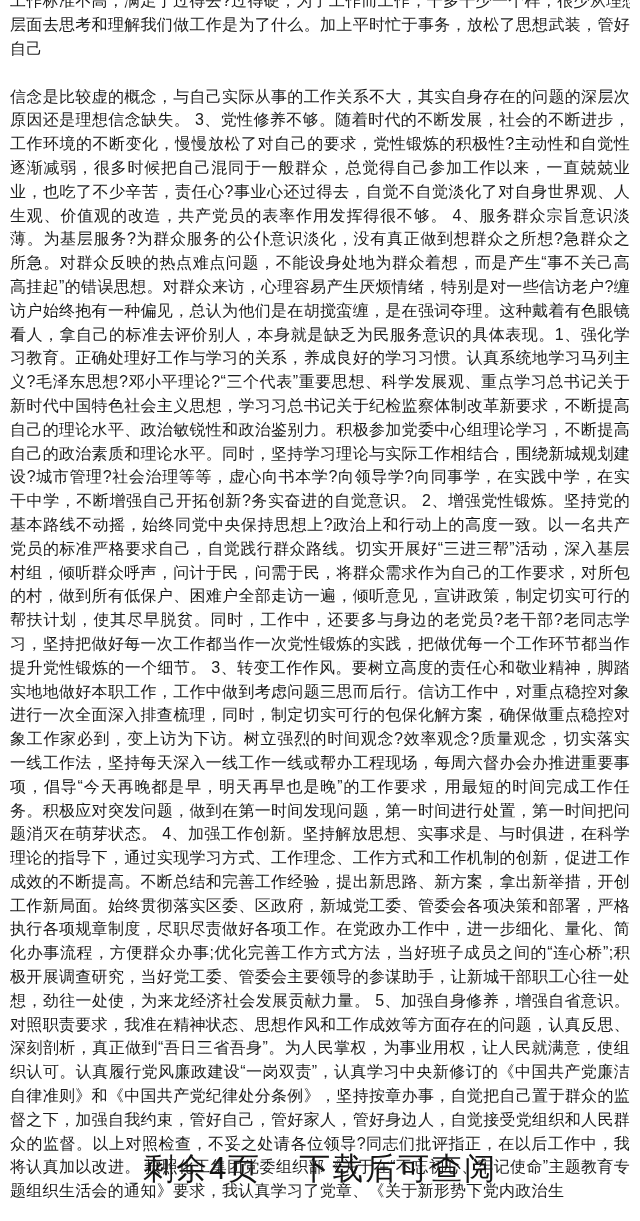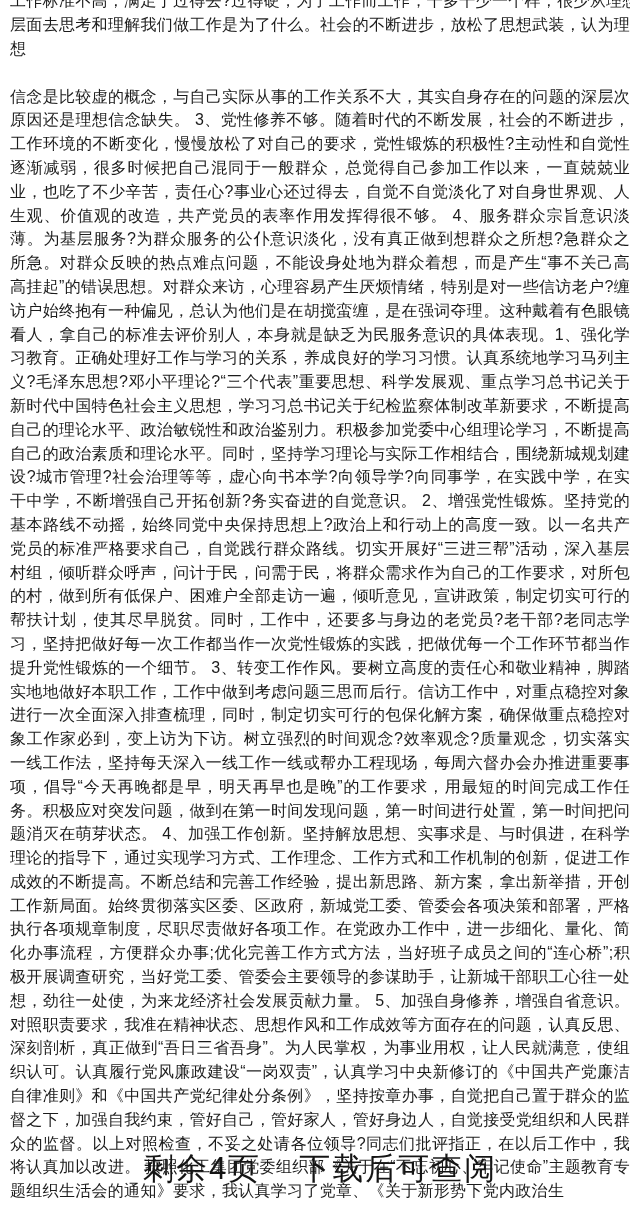--- a/index.html
+++ b/index.html
@@ -50,21 +50,21 @@
 </head>
 <body>
 
 <div class="page">
   <div class="doc-text">
 
     <div class="top-clip">
       <span class="clip-inner">工作标准不高，满足于过得去?过得硬，为了工作而工作，干多干少一个样，很少从理想信念</span>
     </div>
 
-    <p>层面去思考和理解我们做工作是为了什么。社会的不断进步，放松了思想武装，认为理想</p>
+    <p>层面去思考和理解我们做工作是为了什么。加上平时忙于事务，放松了思想武装，管好自己</p>
 
     <div class="para-gap"></div>
 
     <p>信念是比较虚的概念，与自己实际从事的工作关系不大，其实自身存在的问题的深层次原因还是理想信念缺失。 3、党性修养不够。随着时代的不断发展，社会的不断进步，工作环境的不断变化，慢慢放松了对自己的要求，党性锻炼的积极性?主动性和自觉性逐渐减弱，很多时候把自己混同于一般群众，总觉得自己参加工作以来，一直兢兢业业，也吃了不少辛苦，责任心?事业心还过得去，自觉不自觉淡化了对自身世界观、人生观、价值观的改造，共产党员的表率作用发挥得很不够。 4、服务群众宗旨意识淡薄。为基层服务?为群众服务的公仆意识淡化，没有真正做到想群众之所想?急群众之所急。对群众反映的热点难点问题，不能设身处地为群众着想，而是产生“事不关己高高挂起”的错误思想。对群众来访，心理容易产生厌烦情绪，特别是对一些信访老户?缠访户始终抱有一种偏见，总认为他们是在胡搅蛮缠，是在强词夺理。这种戴着有色眼镜看人，拿自己的标准去评价别人，本身就是缺乏为民服务意识的具体表现。1、强化学习教育。正确处理好工作与学习的关系，养成良好的学习习惯。认真系统地学习马列主义?毛泽东思想?邓小平理论?“三个代表”重要思想、科学发展观、重点学习总书记关于新时代中国特色社会主义思想，学习习总书记关于纪检监察体制改革新要求，不断提高自己的理论水平、政治敏锐性和政治鉴别力。积极参加党委中心组理论学习，不断提高自己的政治素质和理论水平。同时，坚持学习理论与实际工作相结合，围绕新城规划建设?城市管理?社会治理等等，虚心向书本学?向领导学?向同事学，在实践中学，在实干中学，不断增强自己开拓创新?务实奋进的自觉意识。 2、增强党性锻炼。坚持党的基本路线不动摇，始终同党中央保持思想上?政治上和行动上的高度一致。以一名共产党员的标准严格要求自己，自觉践行群众路线。切实开展好“三进三帮”活动，深入基层村组，倾听群众呼声，问计于民，问需于民，将群众需求作为自己的工作要求，对所包的村，做到所有低保户、困难户全部走访一遍，倾听意见，宣讲政策，制定切实可行的帮扶计划，使其尽早脱贫。同时，工作中，还要多与身边的老党员?老干部?老同志学习，坚持把做好每一次工作都当作一次党性锻炼的实践，把做优每一个工作环节都当作提升党性锻炼的一个细节。 3、转变工作作风。要树立高度的责任心和敬业精神，脚踏实地地做好本职工作，工作中做到考虑问题三思而后行。信访工作中，对重点稳控对象进行一次全面深入排查梳理，同时，制定切实可行的包保化解方案，确保做重点稳控对象工作家必到，变上访为下访。树立强烈的时间观念?效率观念?质量观念，切实落实一线工作法，坚持每天深入一线工作一线或帮办工程现场，每周六督办会办推进重要事项，倡导“今天再晚都是早，明天再早也是晚”的工作要求，用最短的时间完成工作任务。积极应对突发问题，做到在第一时间发现问题，第一时间进行处置，第一时间把问题消灭在萌芽状态。 4、加强工作创新。坚持解放思想、实事求是、与时俱进，在科学理论的指导下，通过实现学习方式、工作理念、工作方式和工作机制的创新，促进工作成效的不断提高。不断总结和完善工作经验，提出新思路、新方案，拿出新举措，开创工作新局面。始终贯彻落实区委、区政府，新城党工委、管委会各项决策和部署，严格执行各项规章制度，尽职尽责做好各项工作。在党政办工作中，进一步细化、量化、简化办事流程，方便群众办事;优化完善工作方式方法，当好班子成员之间的“连心桥”;积极开展调查研究，当好党工委、管委会主要领导的参谋助手，让新城干部职工心往一处想，劲往一处使，为来龙经济社会发展贡献力量。 5、加强自身修养，增强自省意识。对照职责要求，我准在精神状态、思想作风和工作成效等方面存在的问题，认真反思、深刻剖析，真正做到“吾日三省吾身”。为人民掌权，为事业用权，让人民就满意，使组织认可。认真履行党风廉政建设“一岗双责”，认真学习中央新修订的《中国共产党廉洁自律准则》和《中国共产党纪律处分条例》，坚持按章办事，自觉把自己置于群众的监督之下，加强自我约束，管好自己，管好家人，管好身边人，自觉接受党组织和人民群众的监督。以上对照检查，不妥之处请各位领导?同志们批评指正，在以后工作中，我将认真加以改进。 按照化工集团党委组织部《关于在“不忘初心、牢记使命”主题教育专题组织生活会的通知》要求，我认真学习了党章、《关于新形势下党内政治生</p>
   </div>
 
   <div class="footer-banner">
     <span>剩余4页</span><span>下载后可查阅</span>
   </div>
 </div>

